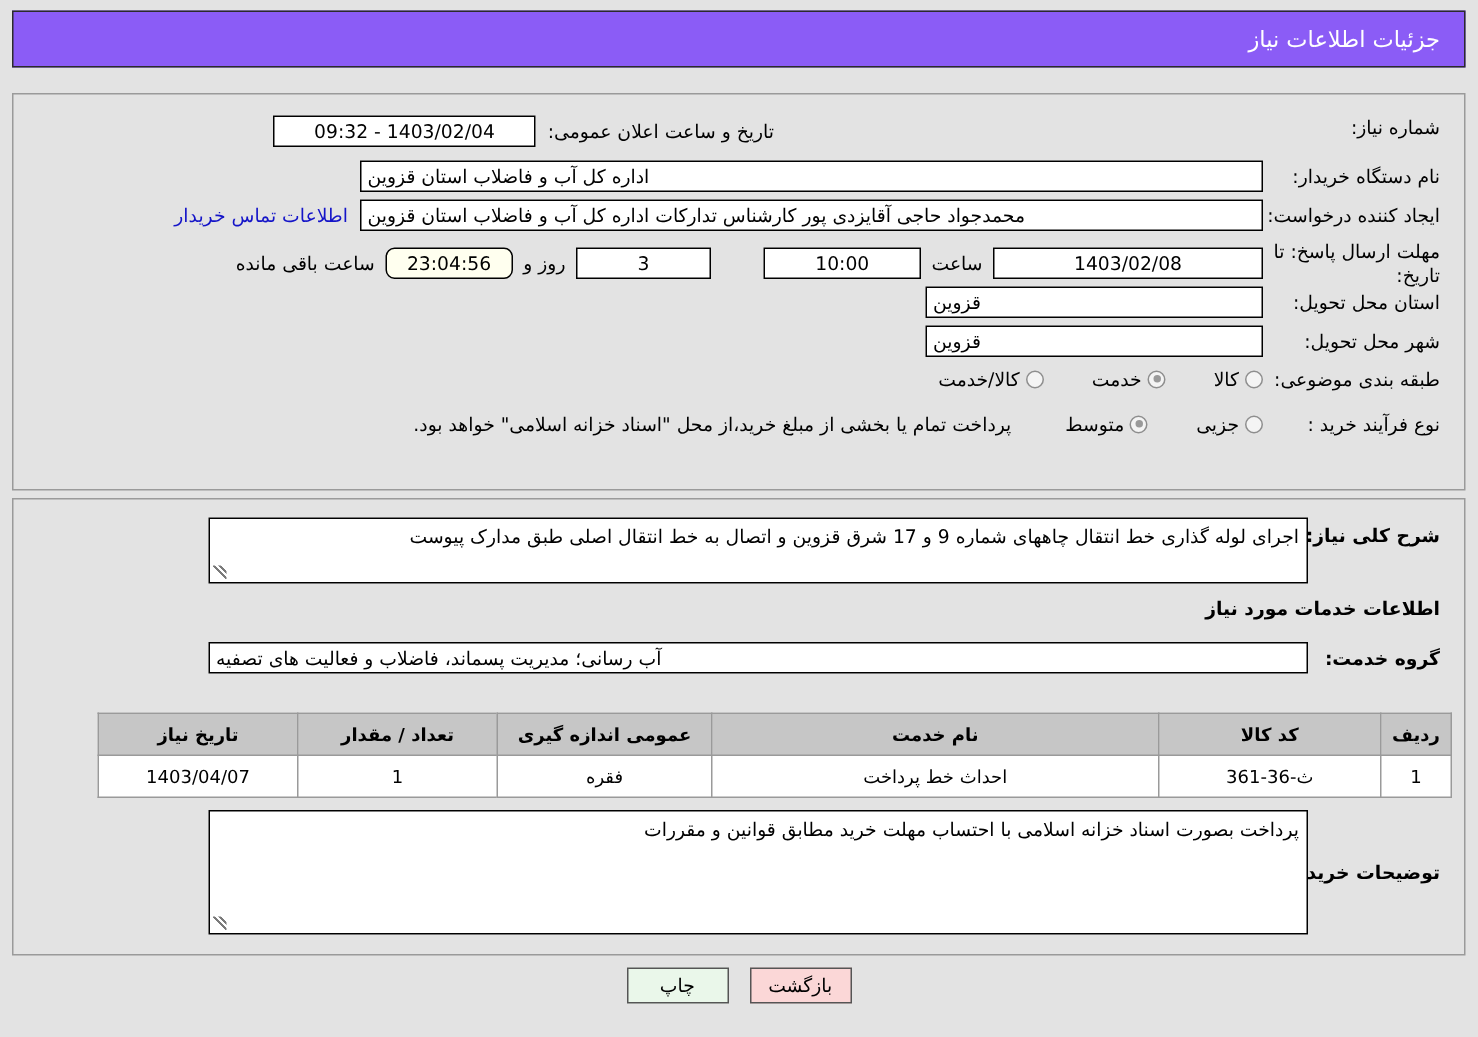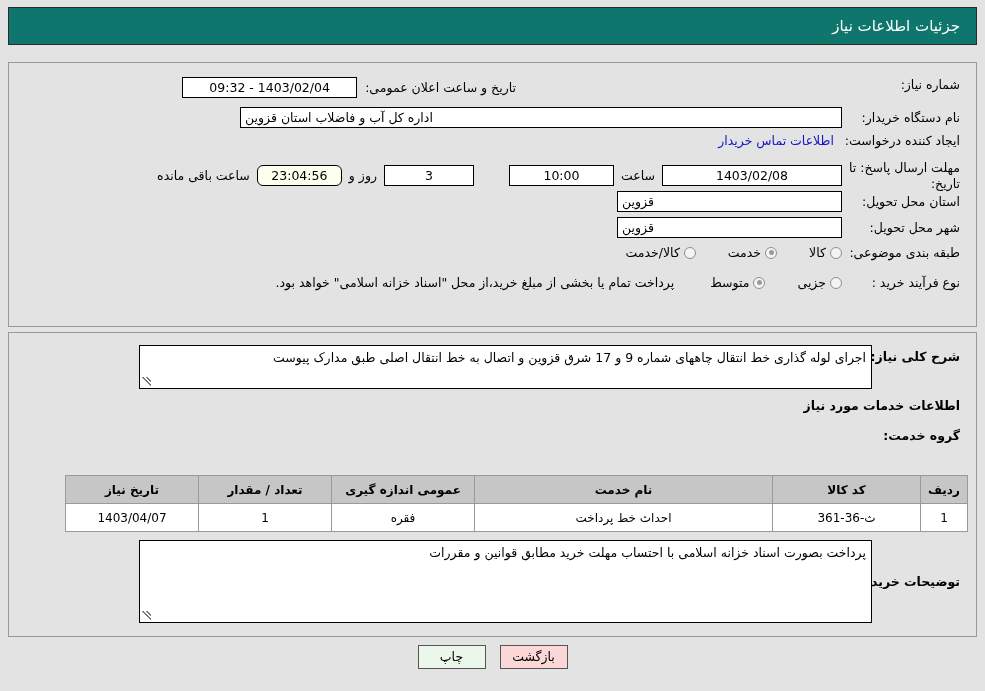--- a/index.html
+++ b/index.html
@@ -23,21 +23,21 @@
     box-sizing: border-box;
   }
 
   
   .header-bar {
     position: absolute;
     top: 7px;
     right: 8px;
     left: 8px;
     height: 38px;
-    background: #0f766e;
+    background: #8b5cf6;
     border: 1px solid #2b2b2b;
     box-sizing: border-box;
     display: flex;
     align-items: center;
     justify-content: flex-start;
     padding-right: 16px;
   }
   .header-title {
     color: #ffffff;
     font-size: 15px;
@@ -262,20 +262,21 @@
       <span class="fld fld-center" style="width:175px;">1403/02/04 - 09:32</span>
     </div>
 
     <div class="frow" style="top:44px; right:16px;">
       <span class="lbl" style="width:118px;">نام دستگاه خریدار:</span>
       <span class="fld fld-right" style="width:602px;">اداره کل آب و فاضلاب استان قزوین</span>
     </div>
 
     <div class="frow" style="top:70px; right:16px;">
       <span class="lbl" style="width:118px;">ایجاد کننده درخواست:</span>
+      <span class="fld fld-right" style="width:602px;">محمدجواد حاجی آقایزدی پور کارشناس تدارکات اداره کل آب و فاضلاب استان قزوین</span>
       <span class="link-blue" style="margin-right:8px;">اطلاعات تماس خریدار</span>
     </div>
 
     <div class="frow" style="top:97px; right:16px;">
       <span class="lbl" style="width:118px; white-space:normal;">مهلت ارسال پاسخ: تا تاریخ:</span>
       <span class="fld fld-center" style="width:180px;">1403/02/08</span>
       <span class="lbl" style="margin:0 7px;">ساعت</span>
       <span class="fld fld-center" style="width:105px;">10:00</span>
       <span class="fld fld-center" style="width:90px; margin-right:35px;">3</span>
       <span class="lbl" style="margin:0 7px;">روز و</span>
@@ -330,20 +331,21 @@
       <span class="lbl-strong" style="width:88px; padding-top:4px;">شرح کلی نیاز:</span>
       <span class="ta" style="width:733px; height:44px;">اجرای لوله گذاری خط انتقال چاههای شماره  9 و  17 شرق قزوین و اتصال به خط انتقال اصلی طبق مدارک پیوست</span>
     </div>
 
     <div class="frow" style="top:65px; right:16px;">
       <span class="lbl-strong">اطلاعات خدمات مورد نیاز</span>
     </div>
 
     <div class="frow" style="top:95px; right:16px;">
       <span class="lbl-strong" style="width:88px;">گروه خدمت:</span>
+      <span class="fld fld-right" style="width:733px;">آب رسانی؛ مدیریت پسماند، فاضلاب و فعالیت های تصفیه</span>
     </div>
 
     <table class="grid" style="top:142px; right:8px; width:903px;">
       <thead>
         <tr>
           <th style="width:34px;">ردیف</th>
           <th style="width:135px;">کد کالا</th>
           <th>نام خدمت</th>
           <th style="width:130px;">عمومی اندازه گیری</th>
           <th style="width:120px;">تعداد / مقدار</th>

